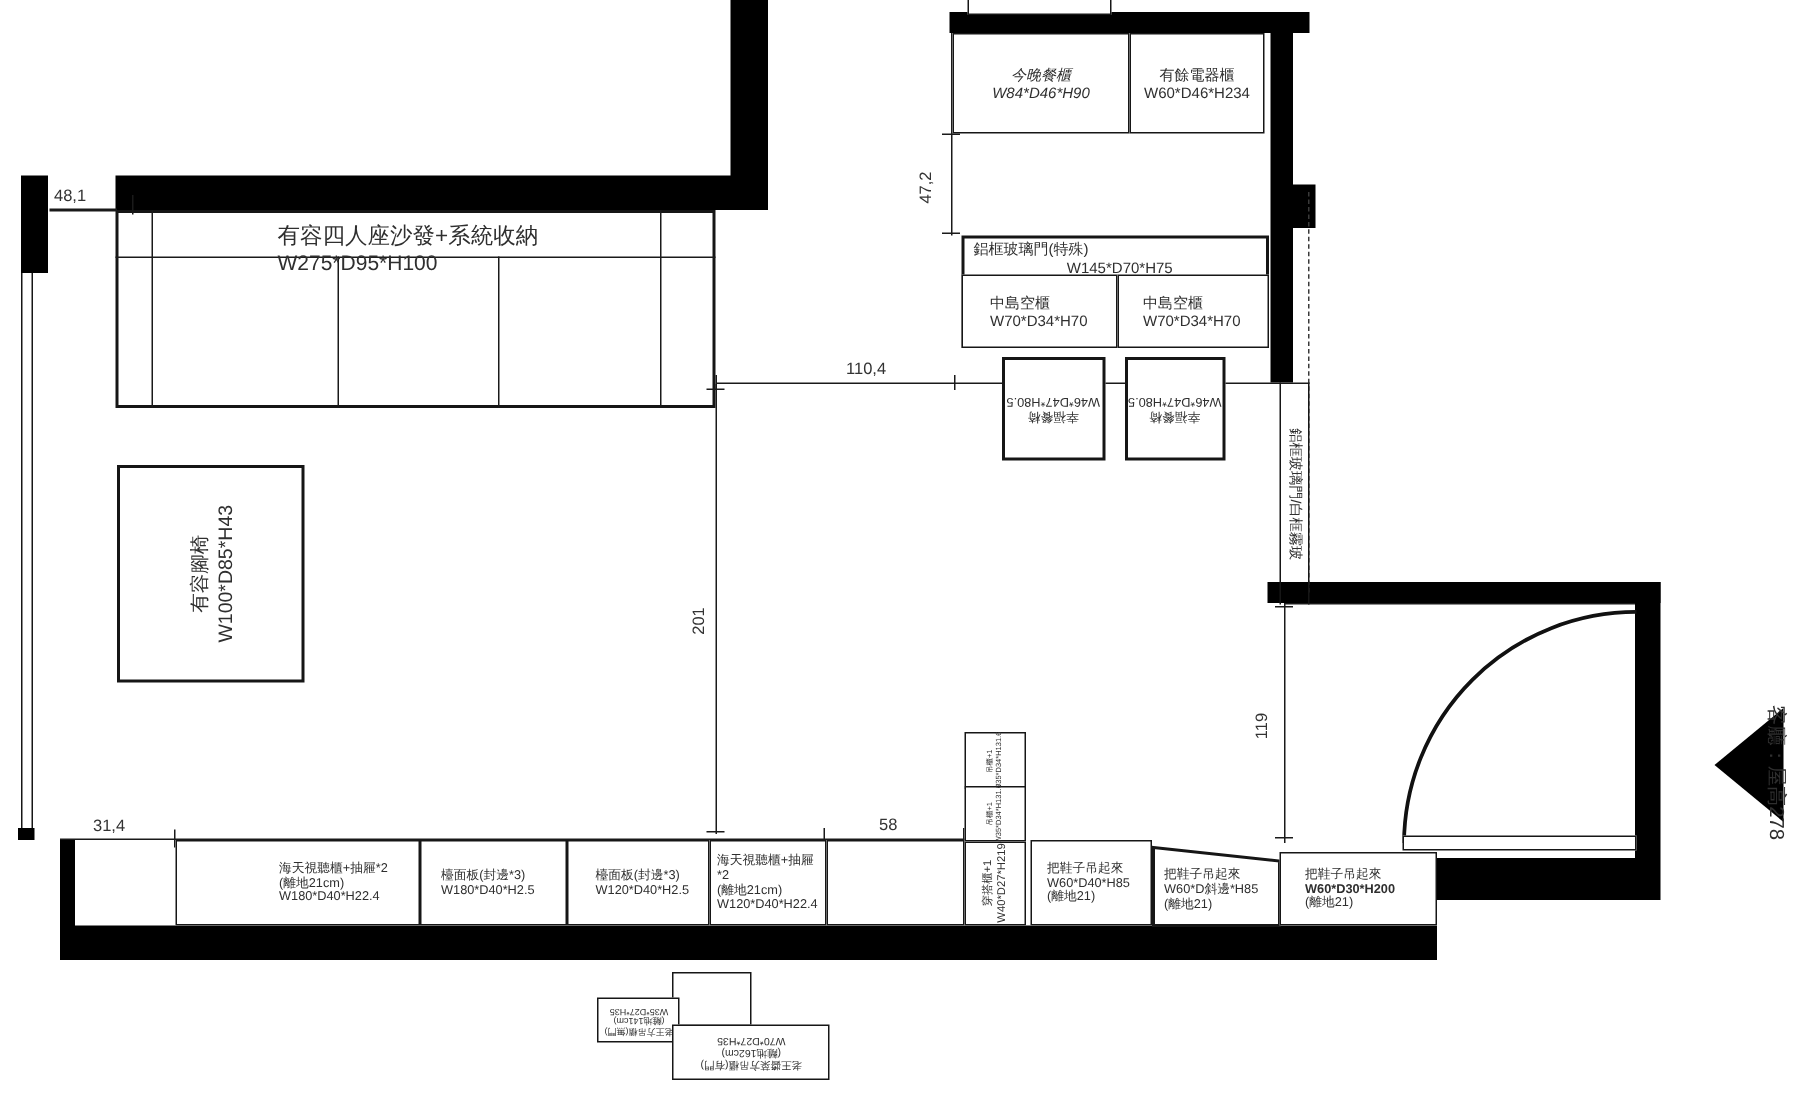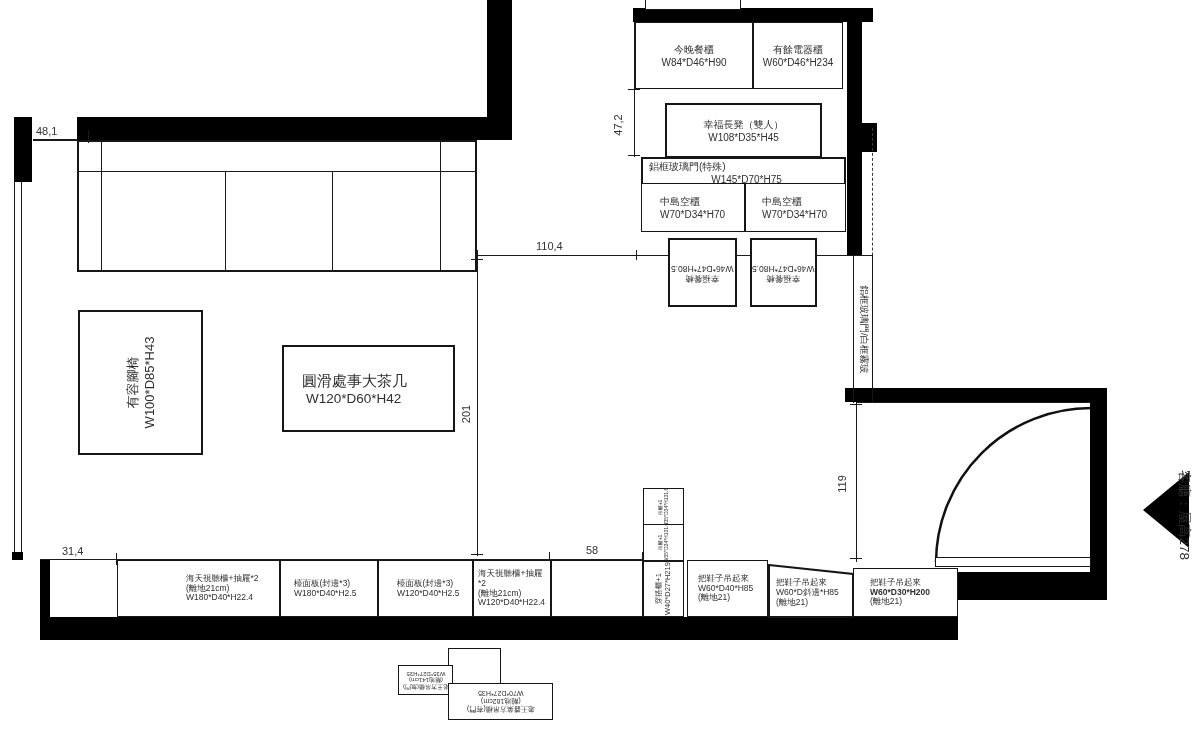--- a/index.html
+++ b/index.html
@@ -43,55 +43,49 @@
 
   <div style="position:absolute;left:14px;top:182px;width:8px;height:376px;background:#fff;border-left:1.5px solid #161616;border-right:1.5px solid #161616;box-sizing:border-box;"></div>
   <div class="wall" style="left:12px;top:552px;width:11px;height:8px;"></div>
 
   <div class="box box2" style="left:77px;top:140px;width:400px;height:132px;"></div>
   <div class="lineh" style="left:77px;top:171px;width:400px;"></div>
   <div class="linev" style="left:101px;top:140px;height:132px;"></div>
   <div class="linev" style="left:225px;top:171px;height:101px;"></div>
   <div class="linev" style="left:332px;top:171px;height:101px;"></div>
   <div class="linev" style="left:440px;top:140px;height:132px;"></div>
+  <div class="lbl" style="left:185px;top:149px;font-size:15px;">
+    <span style="display:block;">有容四人座沙發+系統收納</span>
+    <span style="display:block;font-size:14px;">W275*D95*H100</span>
+  </div>
 
   <div class="box box2 cflex" style="left:78px;top:310px;width:125px;height:145px;">
     <div class="r270" style="font-size:13px;">
       <span style="display:block;">有容腳椅</span>
       <span style="display:block;">W100*D85*H43</span>
     </div>
   </div>
 
-  <div class="box box2 colflex" style="left:282px;top:345px;width:173px;height:87px;padding-left:18px;">
-    <span style="font-size:15px;display:block;">圓滑處事大茶几</span>
-    <span style="font-size:13.5px;display:block;padding-left:4px;">W120*D60*H42</span>
-  </div>
 
   <div class="box" style="left:645px;top:0;width:96px;height:10px;border-top:none;"></div>
   <div class="linev" style="left:634px;top:22px;height:135px;"></div>
 
-  <div class="box cflex" style="left:635px;top:22px;width:118px;height:67px;">
+  <div class="box cflex" style="left:635px;top:22px;width:118px;height:67px;font-style:italic;">
     <div class="small">
       <span style="display:block;">今晚餐櫃</span>
       <span style="display:block;">W84*D46*H90</span>
     </div>
   </div>
   <div class="box cflex" style="left:753px;top:22px;width:90px;height:67px;">
     <div class="small">
       <span style="display:block;">有餘電器櫃</span>
       <span style="display:block;">W60*D46*H234</span>
     </div>
   </div>
 
-  <div class="box box2 cflex" style="left:665px;top:103px;width:157px;height:55px;">
-    <div class="small">
-      <span style="display:block;">幸福長凳（雙人）</span>
-      <span style="display:block;">W108*D35*H45</span>
-    </div>
-  </div>
 
   <div class="box box2" style="left:641px;top:157px;width:205px;height:75px;">
     <div class="small" style="padding:2px 0 0 6px;line-height:1.25;">
       <span style="display:block;">鋁框玻璃門(特殊)</span>
       <span style="display:block;text-align:center;">W145*D70*H75</span>
     </div>
   </div>
   <div class="box colflex" style="left:641px;top:183px;width:104px;height:49px;padding-left:18px;">
     <span class="small" style="display:block;">中島空櫃</span>
     <span class="small" style="display:block;">W70*D34*H70</span>
@@ -125,21 +119,21 @@
   <div class="lineh" style="left:856px;top:402px;width:234px;"></div>
   <svg style="left:933px;top:404px;" width="160" height="162" viewBox="0 0 160 162">
     <path d="M 3 158 A 155 155 0 0 1 158 4" stroke="#111" stroke-width="2.5" fill="none"></path>
   </svg>
   <div class="box" style="left:935px;top:557px;width:156px;height:10px;"></div>
 
   <div class="lbl dim" style="left:36px;top:125px;">48,1</div>
   <div class="lineh" style="left:33px;top:139px;width:45px;height:1.5px;"></div>
   <div class="linev" style="left:88px;top:130px;height:13px;"></div>
 
-  <div class="lbl dim" style="left:536px;top:240px;">110,4</div>
+  <div class="lbl dim" style="left:564px;top:240px;">110,4</div>
   <div class="linev" style="left:477px;top:250px;height:10px;"></div>
   <div class="linev" style="left:636px;top:250px;height:10px;"></div>
 
   <div class="linev" style="left:477px;top:256px;height:300px;"></div>
   <div class="lineh" style="left:471px;top:259px;width:12px;"></div>
   <div class="lineh" style="left:471px;top:554px;width:12px;"></div>
   <div class="cflex" style="position:absolute;left:458px;top:392px;width:16px;height:44px;">
     <span class="r270 dim">201</span>
   </div>
 

